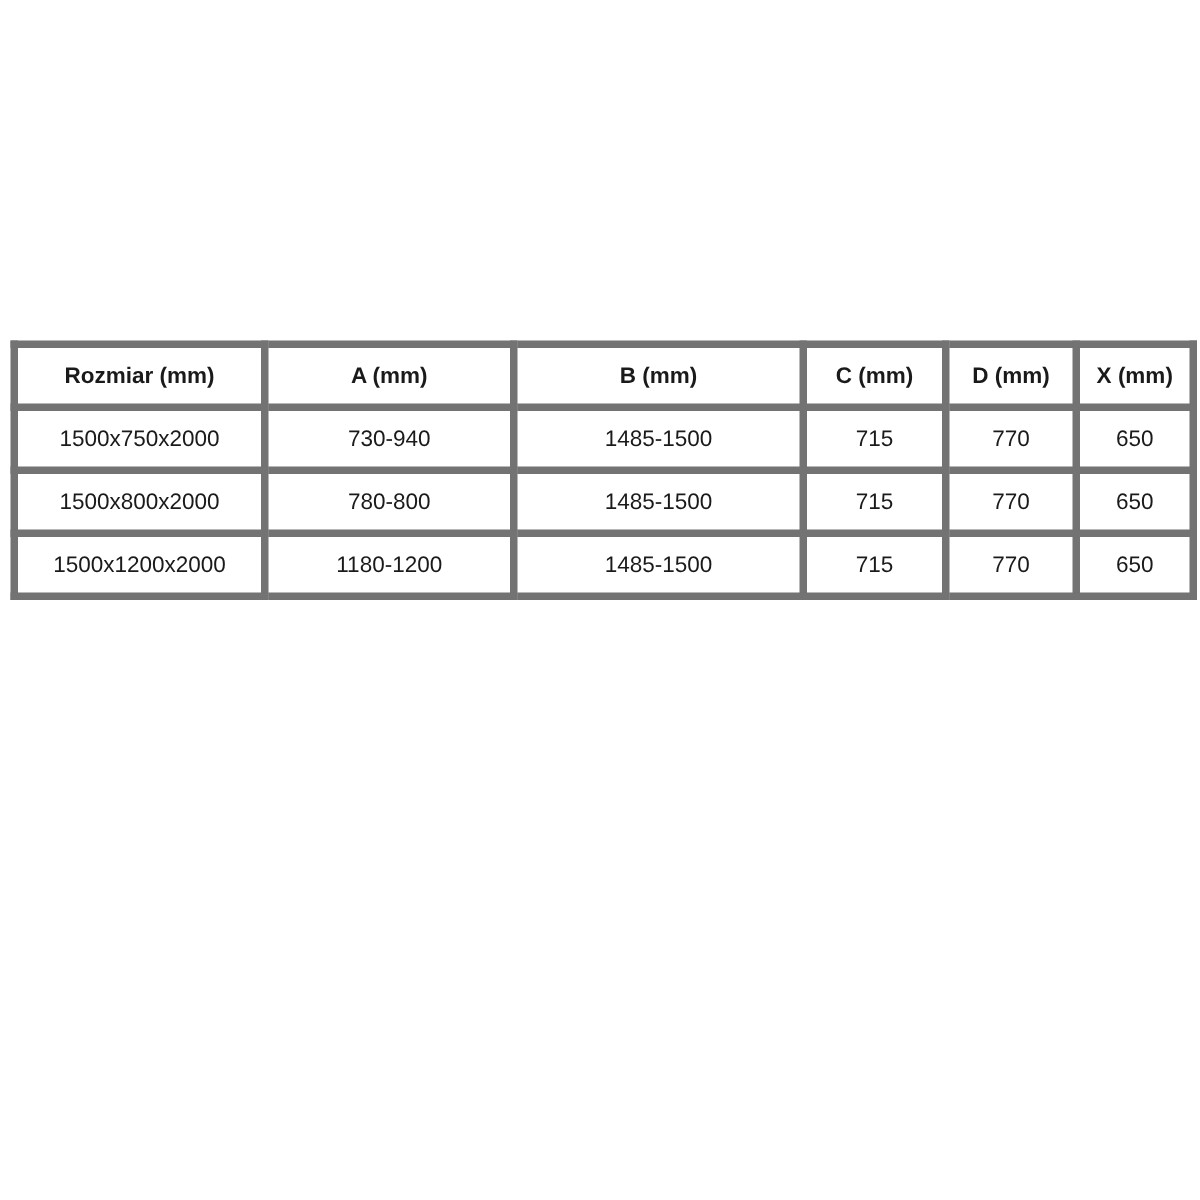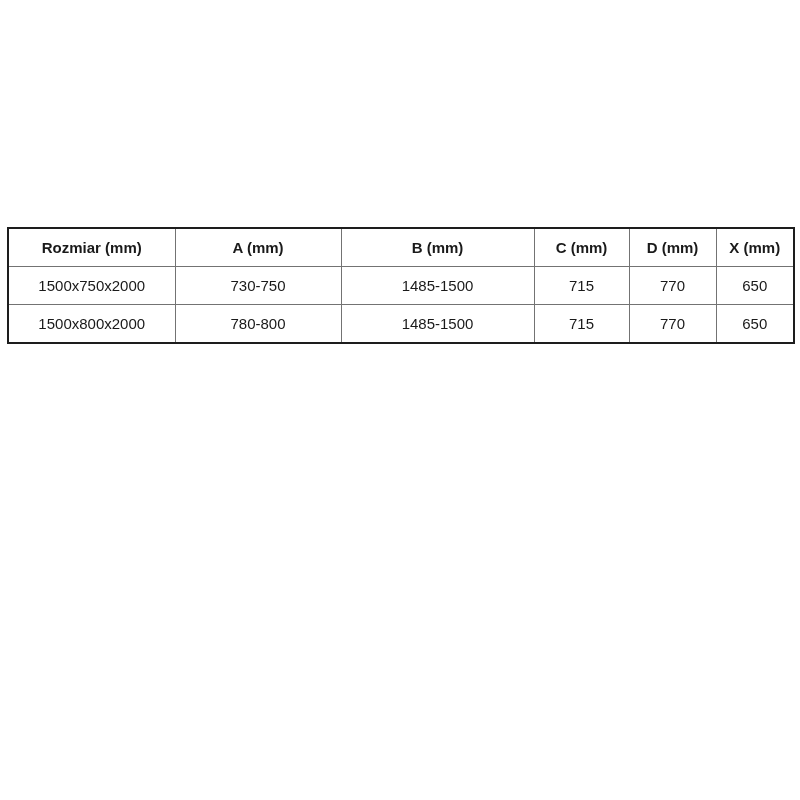--- a/index.html
+++ b/index.html
@@ -20,21 +20,21 @@
     position: absolute;
     top: 227px;
     left: 7px;
     width: 786px;
     border-collapse: collapse;
     table-layout: fixed;
     border: 2px solid #1d1d1d;
   }
   table.spec-table th,
   table.spec-table td {
-    border: 1px solid #737373;
+    border: 5px solid #737373;
     height: 37px;
     padding: 0 8px;
     text-align: center;
     vertical-align: middle;
     font-size: 15px;
     color: #1a1a1a;
     white-space: nowrap;
     overflow: hidden;
   }
   table.spec-table th {
@@ -60,29 +60,37 @@
         <th>A (mm)</th>
         <th>B (mm)</th>
         <th>C (mm)</th>
         <th>D (mm)</th>
         <th>X (mm)</th>
       </tr>
     </thead>
     <tbody>
         <tr>
           <td>1500x750x2000</td>
-          <td>730-750</td>
+          <td>730-940</td>
           <td>1485-1500</td>
           <td>715</td>
           <td>770</td>
           <td>650</td>
         </tr>
         <tr>
           <td>1500x800x2000</td>
           <td>780-800</td>
           <td>1485-1500</td>
           <td>715</td>
           <td>770</td>
           <td>650</td>
         </tr>
+        <tr>
+          <td>1500x1200x2000</td>
+          <td>1180-1200</td>
+          <td>1485-1500</td>
+          <td>715</td>
+          <td>770</td>
+          <td>650</td>
+        </tr>
       </tbody>
   </table>
 </div>
 
 </body></html>

